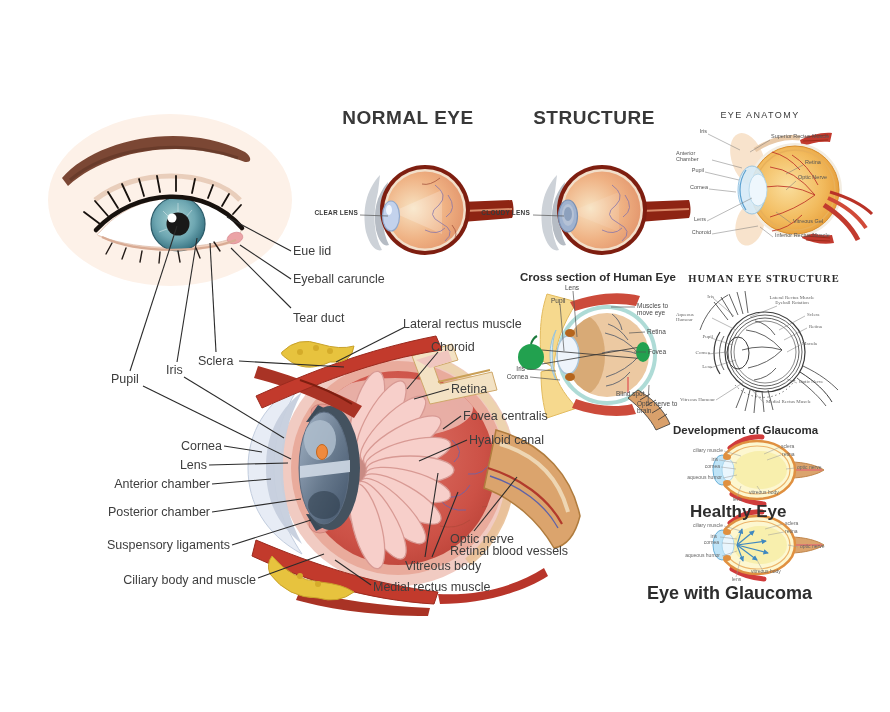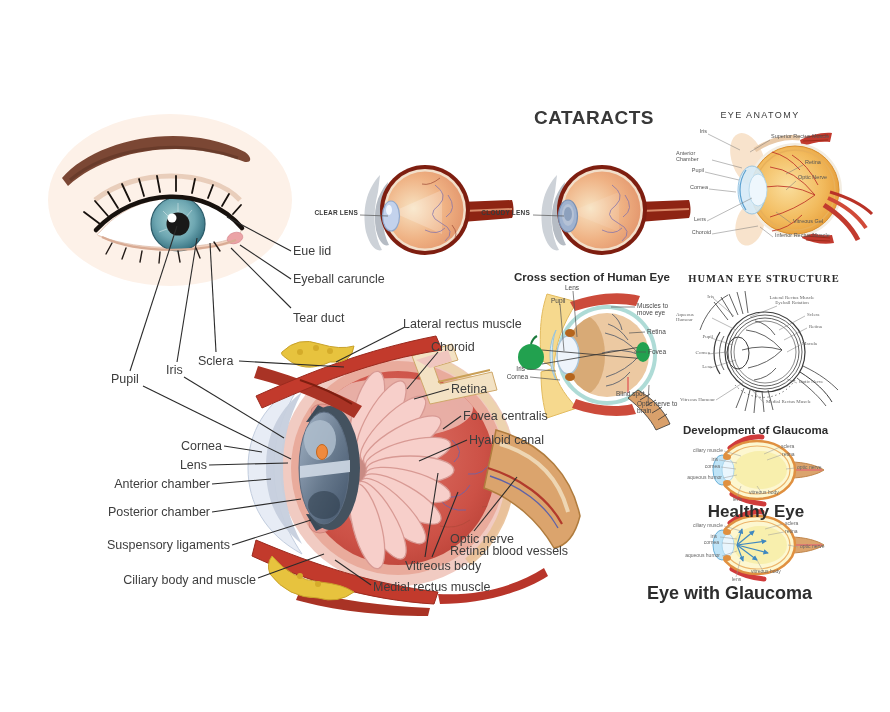--- a/index.html
+++ b/index.html
@@ -3,22 +3,22 @@
 <meta charset="utf-8">
 <style>
   html,body{margin:0;padding:0;background:#fff;}
   .stage{position:relative;width:890px;height:712px;background:#ffffff;overflow:hidden;
          font-family:"Liberation Sans",sans-serif;}
   .art{position:absolute;left:0;top:0;}
   .lbl{position:absolute;color:#3d3d3d;font-size:12.5px;line-height:1.05;white-space:nowrap;}
   .ra{text-align:left;}
   .wrap{white-space:normal;}
   .big-title{font-size:19px;font-weight:bold;color:#383838;letter-spacing:.5px;text-align:center;}
-  .sec-title{font-weight:bold;color:#2d2d2d;font-size:11.5px;text-align:left;}
-  .cap{font-weight:bold;color:#2d2d2d;text-align:center;}
+  .sec-title{font-weight:bold;color:#2d2d2d;font-size:11.5px;text-align:right;}
+  .cap{font-weight:bold;color:#2d2d2d;}
   .tiny{font-size:6.5px;color:#474747;}
   .tinyb{font-size:6.5px;font-weight:bold;color:#3a3a3a;letter-spacing:.2px;}
   .micro{font-size:5.5px;color:#555;}
   .micro2{font-size:5px;color:#666;}
   .serif{font-family:"Liberation Serif",serif;}
   .ea-title{font-size:9px;color:#3b3b3b;letter-spacing:1.4px;text-align:center;}
   .hes-title{font-family:"Liberation Serif",serif;font-size:10.5px;font-weight:bold;
              color:#2a2a2a;letter-spacing:1px;text-align:center;}
 </style>
 </head>
@@ -415,21 +415,22 @@
   </g>
 </svg>
 
 <div class="lbl" style="left:293px;top:245px">Eue lid</div>
 <div class="lbl" style="left:293px;top:273px">Eyeball caruncle</div>
 <div class="lbl" style="left:293px;top:312px">Tear duct</div>
 <div class="lbl" style="left:111px;top:373px">Pupil</div>
 <div class="lbl" style="left:166px;top:364px">Iris</div>
 <div class="lbl" style="left:198px;top:355px">Sclera</div>
 
-<div class="lbl big-title" style="left:514px;top:108px;width:160px">CATARACTS</div>
+<div class="lbl big-title" style="left:328px;top:108px;width:160px">NORMAL EYE</div>
+<div class="lbl big-title" style="left:514px;top:108px;width:160px">STRUCTURE</div>
 <div class="lbl tinyb ra" style="right:532px;top:210px">CLEAR LENS</div>
 <div class="lbl tinyb ra" style="right:360px;top:210px">CLOUDY LENS</div>
 
 <div class="lbl" style="left:403px;top:318px">Lateral rectus muscle</div>
 <div class="lbl" style="left:431px;top:341px">Choroid</div>
 <div class="lbl" style="left:451px;top:383px">Retina</div>
 <div class="lbl" style="left:463px;top:410px">Fovea centralis</div>
 <div class="lbl" style="left:469px;top:434px">Hyaloid canal</div>
 <div class="lbl" style="left:450px;top:533px">Optic nerve</div>
 <div class="lbl" style="left:450px;top:545px">Retinal blood vessels</div>

